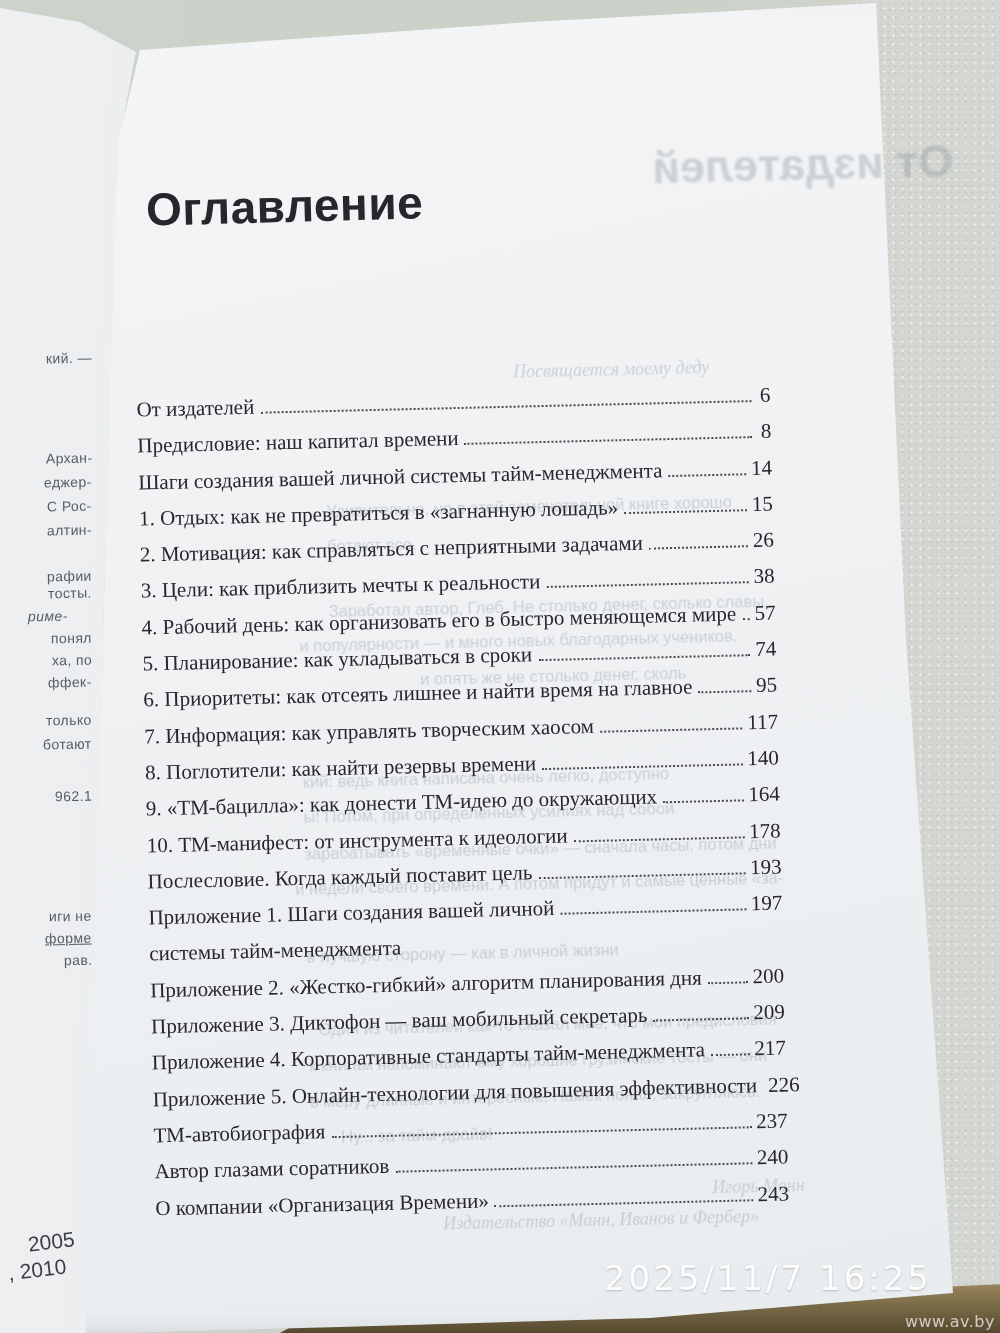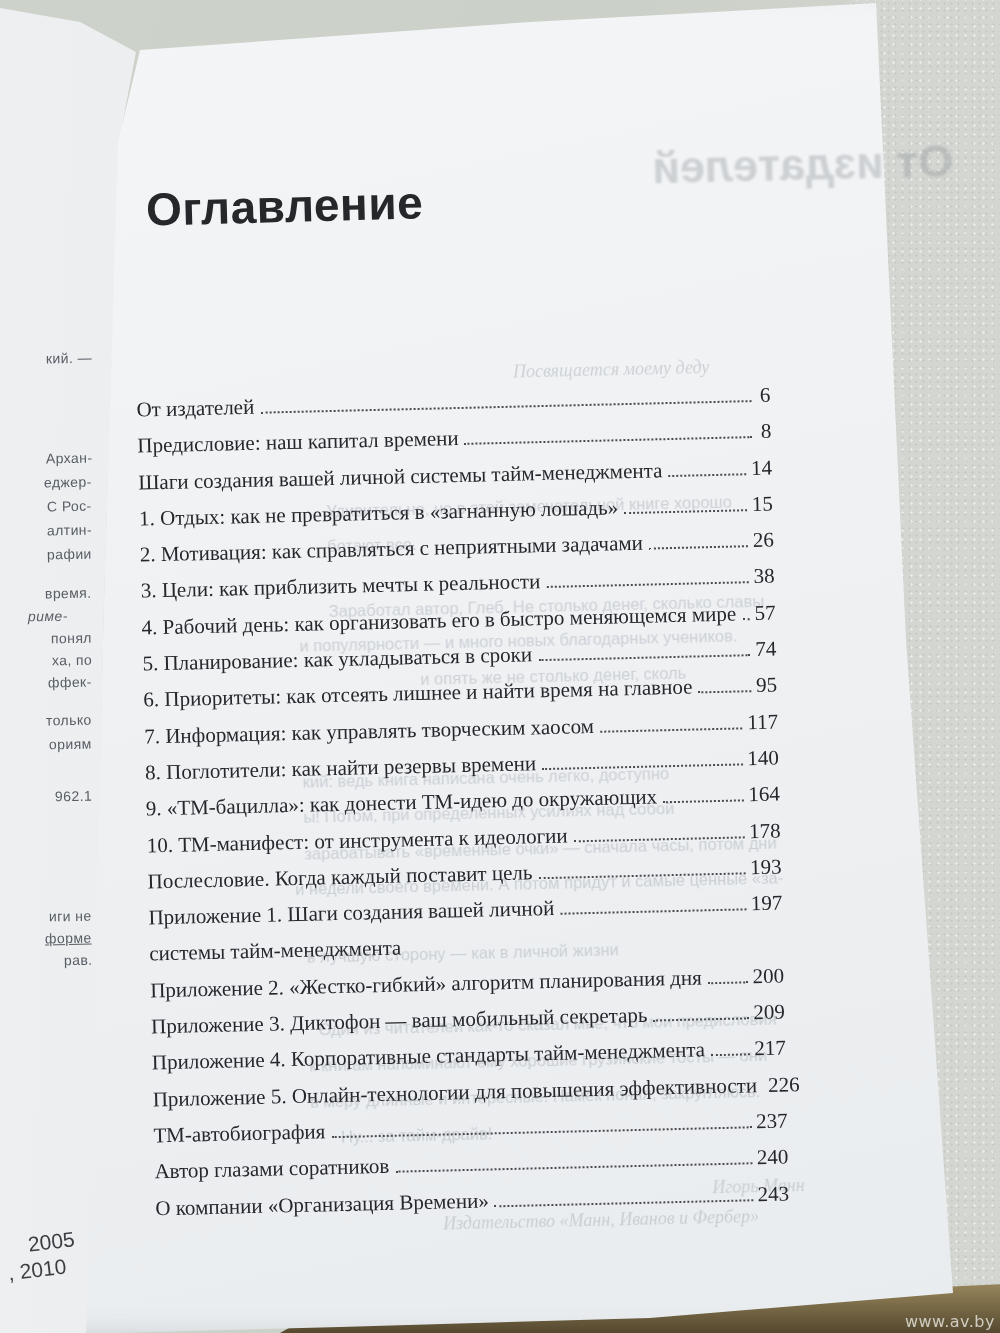--- a/index.html
+++ b/index.html
@@ -76,28 +76,28 @@
   <div class="bg-right-texture"></div>
   <div class="table-edge"></div>
 
   <div class="left-page"></div>
   <div id="left-frags">
       <div class="left-frag" style="top: 350px; right: 908px; text-align: right;">кий. —</div>
       <div class="left-frag" style="top: 450px; right: 908px;">Архан-</div>
       <div class="left-frag" style="top: 474px; right: 908px; margin-left: 36px;">еджер-</div>
       <div class="left-frag" style="top: 498px; right: 908px;">С Рос-</div>
       <div class="left-frag" style="top: 522px; right: 908px;">алтин-</div>
-      <div class="left-frag" style="top: 546px; right: 908px;">рафии</div>
-      <div class="left-frag" style="top: 585px; right: 908px;">время.</div>
+      <div class="left-frag" style="top: 568px; right: 908px;">рафии</div>
+      <div class="left-frag" style="top: 585px; right: 908px;">тосты.</div>
       <div class="left-frag" style="top: 608px; right: 932px; font-style: italic;">риме-</div>
       <div class="left-frag" style="top: 630px; right: 908px;">понял</div>
       <div class="left-frag" style="top: 652px; right: 908px;">ха, по</div>
       <div class="left-frag" style="top: 674px; right: 908px;">ффек-</div>
       <div class="left-frag" style="top: 712px; right: 908px;">только</div>
-      <div class="left-frag" style="top: 736px; right: 908px;">ориям</div>
+      <div class="left-frag" style="top: 736px; right: 908px;">ботают</div>
       <div class="left-frag" style="top: 788px; right: 908px;">962.1</div>
       <div class="left-frag" style="top: 908px; right: 908px;">иги  не</div>
       <div class="left-frag" style="top: 930px; right: 908px; text-decoration: underline;">форме</div>
       <div class="left-frag" style="top: 952px; right: 908px;">рав.</div>
       <div class="left-year" style="left: 28px; top: 1230px;">2005</div>
       <div class="left-year" style="left: 8px; top: 1258px;">, 2010</div>
     </div>
 
   <div class="main-page"></div>
 
@@ -236,14 +236,15 @@
     <span class="toc-dots"></span>
     <span class="toc-num">240</span>
   </div>
       <div class="toc-entry">
     <span class="toc-label">О компании «Организация Времени»</span>
     <span class="toc-dots"></span>
     <span class="toc-num">243</span>
   </div>
     </div>
 
+  <div class="timestamp">2025/11/7  16:25</div>
   <div class="watermark">www.av.by</div>
 </div>
 
 </body></html>

